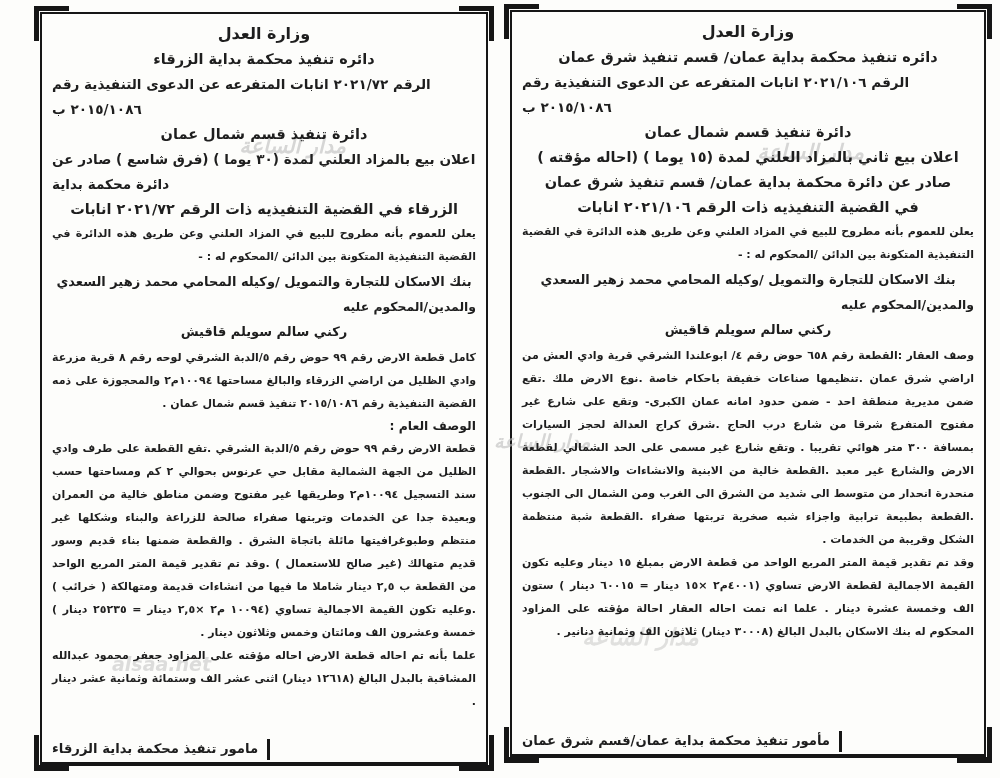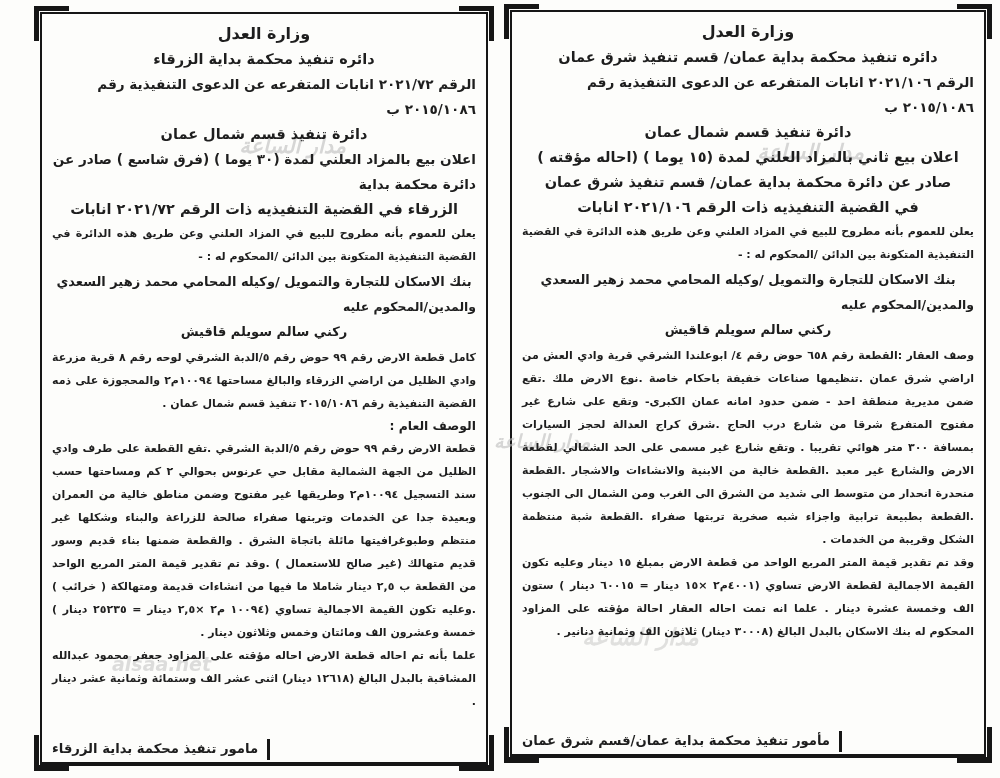--- a/index.html
+++ b/index.html
@@ -20,21 +20,21 @@
   .notice.pos-left{left:40px;top:12px;width:448px;height:754px;}
   .corner{position:absolute;width:30px;height:30px;pointer-events:none;}
   .corner.tl{top:-8px;left:-8px;border-top:5px solid #161616;border-left:5px solid #161616;}
   .corner.tr{top:-8px;right:-8px;border-top:5px solid #161616;border-right:5px solid #161616;}
   .corner.bl{bottom:-9px;left:-8px;border-bottom:6px solid #161616;border-left:5px solid #161616;}
   .corner.br{bottom:-9px;right:-8px;border-bottom:6px solid #161616;border-right:5px solid #161616;}
   .content{position:relative;z-index:1;}
   .ln{font-weight:bold;}
   .s-t{text-align:center;font-size:16px;line-height:27px;}
   .s-h{text-align:center;font-size:14.5px;line-height:25px;}
-  .s-h2{text-align:right;font-size:13.6px;line-height:25px;}
+  .s-h2{text-align:left;font-size:13.6px;line-height:25px;}
   .s-b{text-align:justify;font-size:11px;line-height:23px;}
   .s-p{text-align:center;font-size:13px;line-height:28px;}
   .s-r{text-align:right;font-size:12.4px;line-height:22px;}
   .signature{
     position:absolute;z-index:1;bottom:2px;left:8px;
     font-weight:bold;font-size:13.2px;line-height:20px;
     padding:0 9px 1px 2px;border-right:3px solid #161616;
     white-space:nowrap;
   }
   .wm{

